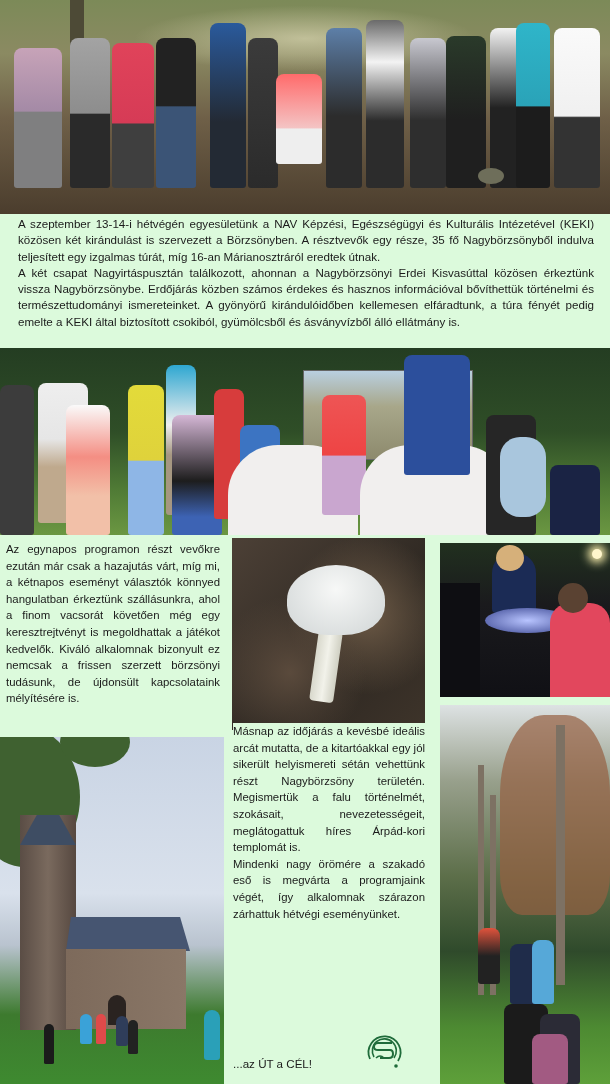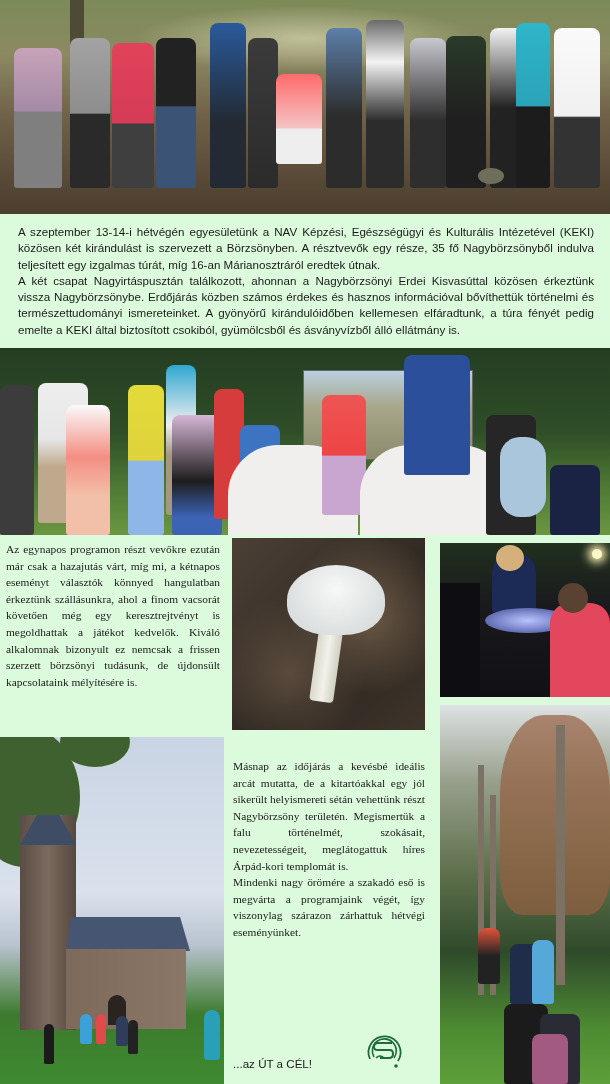--- a/index.html
+++ b/index.html
@@ -1,21 +1,21 @@
 <!DOCTYPE html>
 <html><head>
 <meta charset="utf-8">
 <style>
   html,body{margin:0;padding:0;}
   body{width:610px;height:1084px;overflow:hidden;background:#dcfadc;font-family:"Liberation Sans","DejaVu Sans",sans-serif;color:#1a1a1a;position:relative;}
   .abs{position:absolute;}
   .photo{position:absolute;overflow:hidden;}
   .text-block{position:absolute;background:#dcfadc;font-size:11.6px;line-height:16.3px;text-align:justify;}
   .text-block p{margin:0;}
-  .text-block.small{font-size:11.4px;line-height:16.6px;font-family:Liberation Serif, serif;}
+  .text-block.small{font-size:11.4px;line-height:16.6px;}
 
   
   #p1{left:0;top:0;width:610px;height:214px;
     background:
       radial-gradient(ellipse 40% 22% at 50% 18%, rgba(240,235,200,.55), transparent 70%),
       linear-gradient(180deg,#7c8a58 0%,#8b8a62 25%,#6f6048 55%,#4b3d2d 100%);}
   .person{position:absolute;bottom:26px;width:18px;border-radius:8px 8px 3px 3px;}
 
   
   #p2{left:0;top:348px;width:610px;height:187px;
@@ -67,21 +67,21 @@
   <div class="person" style="left:326px;height:160px;width:36px;background:linear-gradient(180deg,#5d7fa8 0,#2c2c2c 55%);"></div>
   <div class="person" style="left:366px;height:168px;width:38px;background:linear-gradient(180deg,#6a6a6a 0,#f3f3f3 25%,#2c2c2c 60%);"></div>
   <div class="person" style="left:410px;height:150px;width:36px;background:linear-gradient(180deg,#c8c8d0 0,#2e2e2e 55%);"></div>
   <div class="person" style="left:446px;height:152px;width:40px;background:linear-gradient(180deg,#2a3a2a 0,#1f1f1f 55%);"></div>
   <div class="person" style="left:490px;height:160px;width:36px;background:linear-gradient(180deg,#f2f2f2 0,#222 50%);"></div>
   <div class="person" style="left:516px;height:165px;width:34px;background:linear-gradient(180deg,#2fb5c9 0,#2aa3b8 50%,#1c1c1c 51%);"></div>
   <div class="person" style="left:554px;height:160px;width:46px;background:linear-gradient(180deg,#fafafa 0,#f0f0f0 55%,#333 56%);"></div>
   <div class="abs" style="left:478px;top:168px;width:26px;height:16px;border-radius:50%;background:#6e6e5a;"></div>
 </div>
 
-<div class="text-block" style="left:18px;top:224px;width:576px;">
+<div class="text-block" style="left:18px;top:216px;width:576px;">
   <p>A szeptember 13-14-i hétvégén egyesületünk a NAV Képzési, Egészségügyi és Kulturális Intézetével (KEKI) közösen két kirándulást is szervezett a Börzsönyben. A résztvevők egy része, 35 fő Nagybörzsönyből indulva teljesített egy izgalmas túrát, míg 16-an Márianosztráról eredtek útnak.</p>
   <p>A két csapat Nagyirtáspusztán találkozott, ahonnan a Nagybörzsönyi Erdei Kisvasúttal közösen érkeztünk vissza Nagybörzsönybe. Erdőjárás közben számos érdekes és hasznos információval bővíthettük történelmi és természettudományi ismereteinket. A gyönyörű kirándulóidőben kellemesen elfáradtunk, a túra fényét pedig emelte a KEKI által biztosított csokiból, gyümölcsből és ásványvízből álló ellátmány is.</p>
 </div>
 
 <div id="p2" class="photo">
   <div class="board"></div>
   <div class="person" style="left:0;bottom:0;height:150px;width:34px;background:#3c3c3c;"></div>
   <div class="person" style="left:38px;bottom:12px;height:140px;width:50px;background:linear-gradient(180deg,#eee 0,#e6e6e6 40%,#bfa98d 60%);"></div>
   <div class="person" style="left:66px;bottom:0;height:130px;width:44px;background:linear-gradient(180deg,#fafafa 0,#f48e83 40%,#f2c0a8 70%);"></div>
   <div class="person" style="left:128px;bottom:0;height:150px;width:36px;background:linear-gradient(180deg,#e3db3a 0,#dfd23b 50%,#8eb6e6 51%);"></div>
@@ -126,23 +126,23 @@
   <div class="nave"></div>
   <div class="abs" style="left:108px;top:258px;width:18px;height:30px;border-radius:9px 9px 0 0;background:#2a2320;"></div>
   <div class="person" style="left:44px;bottom:20px;height:40px;width:10px;background:#1b1b1b;"></div>
   <div class="person" style="left:80px;bottom:40px;height:30px;width:12px;background:#3aa2d8;"></div>
   <div class="person" style="left:96px;bottom:40px;height:30px;width:10px;background:#e04a4a;"></div>
   <div class="person" style="left:116px;bottom:38px;height:30px;width:12px;background:#2f3d5a;"></div>
   <div class="person" style="left:128px;bottom:30px;height:34px;width:10px;background:#222;"></div>
   <div class="person" style="left:204px;bottom:24px;height:50px;width:16px;background:#2aa0b8;"></div>
 </div>
 
-<div class="text-block small" style="left:233px;top:758px;width:192px;">
+<div class="text-block small" style="left:233px;top:723px;width:192px;">
   <p>Másnap az időjárás a kevésbé ideális arcát mutatta, de a kitartóakkal egy jól sikerült helyismereti sétán vehettünk részt Nagybörzsöny területén. Megismertük a falu történelmét, szokásait, nevezetességeit, meglátogattuk híres Árpád-kori templomát is.</p>
-  <p>Mindenki nagy örömére a szakadó eső is megvárta a programjaink végét, így viszonylag szárazon zárhattuk hétvégi eseményünket.</p>
+  <p>Mindenki nagy örömére a szakadó eső is megvárta a programjaink végét, így alkalomnak szárazon zárhattuk hétvégi eseményünket.</p>
 </div>
 <div class="abs" style="left:233px;top:1057px;font-size:11.6px;">...az ÚT a CÉL!</div>
 
 <svg id="logo" viewBox="0 0 44 44">
   <path d="M8 32 A16 16 0 1 1 36 34" fill="none" stroke="#1f6b3a" stroke-width="1.8"></path>
   <path d="M12 30 A12 12 0 1 1 32 31" fill="none" stroke="#1f6b3a" stroke-width="1.6"></path>
   <path d="M30 16 H16 Q12 16 12 20 Q12 23 16 23 H28 Q31 23 31 27 Q31 31 27 31 H18" fill="none" stroke="#1f6b3a" stroke-width="2"></path>
   <path d="M14 31 Q18 27 22 31" fill="none" stroke="#1f6b3a" stroke-width="1.6"></path>
   <circle cx="34" cy="39" r="1.8" fill="#1f6b3a"></circle>
 </svg>

